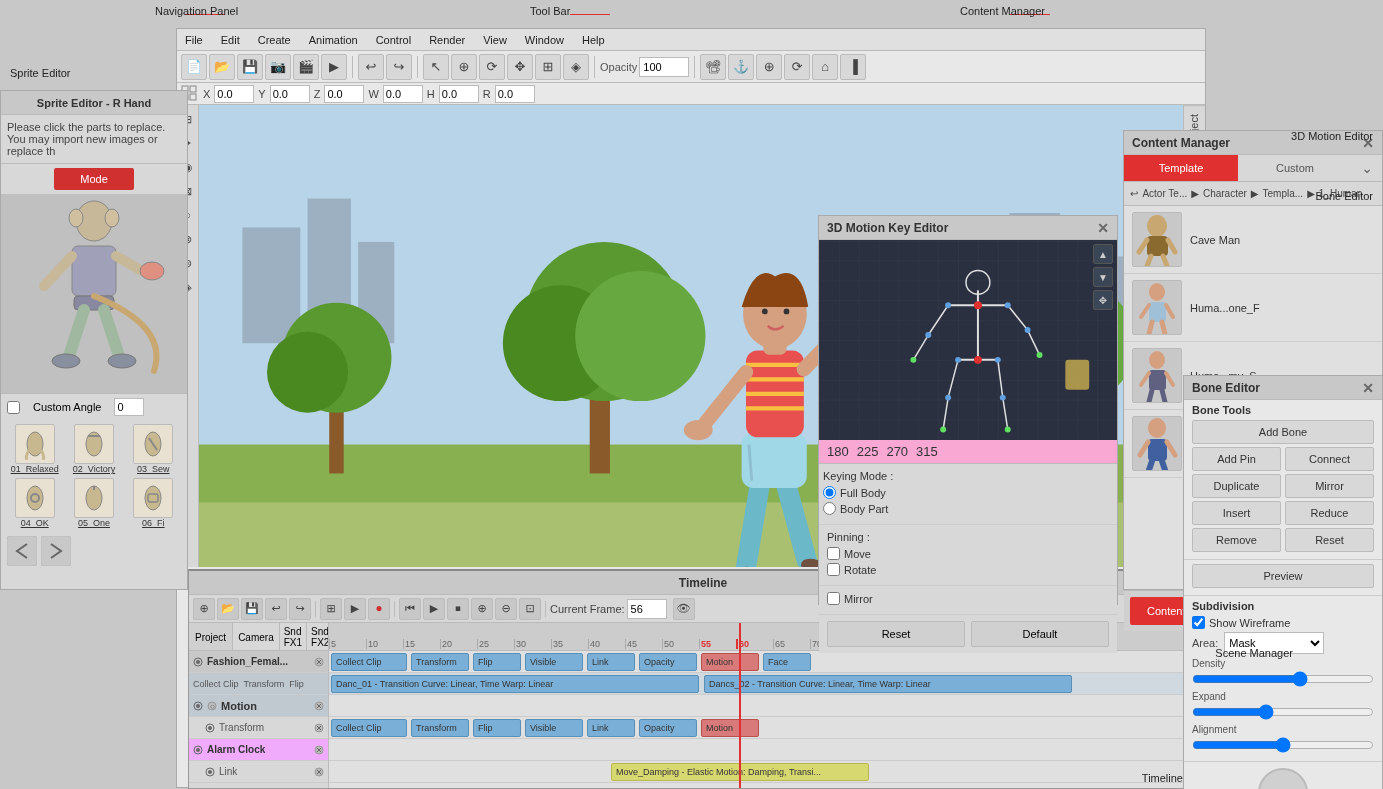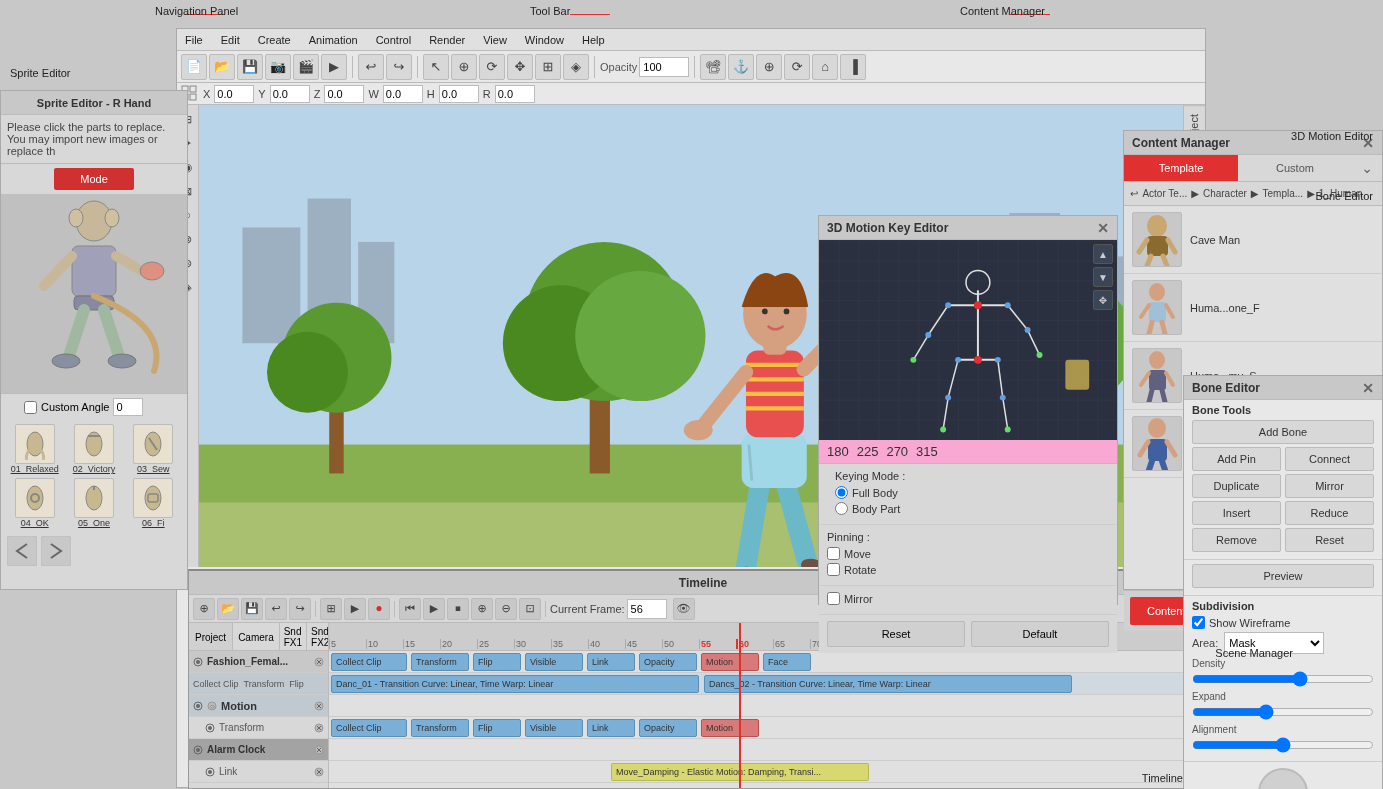--- a/index.html
+++ b/index.html
@@ -307,24 +307,24 @@
       width: 100%;
       height: 200px;
       background: #c0c0c0;
       display: flex;
       align-items: center;
       justify-content: center;
       border-bottom: 1px solid #bbb;
       position: relative;
     }
     .sprite-options {
-      padding: 4px 23px;
-      display: flex;
-      align-items: center;
-      gap: 4px;
+      padding: 4px 6px;
+      display: flex;
+      align-items: center;
+      gap: 13px;
       font-size: 11px;
     }
     .sprite-grid {
       display: grid;
       grid-template-columns: repeat(3, 1fr);
       gap: 4px;
       padding: 4px 6px;
     }
     .sprite-item {
       display: flex;
@@ -969,21 +969,21 @@
     </div>
   </div>
 
   <div style="display:flex; gap:8px; padding:4px 8px; background:#f9a8d4; border-bottom:1px solid #bbb; font-size:13px; color:#333;">
     <span>180</span>
     <span>225</span>
     <span>270</span>
     <span>315</span>
   </div>
 
-  <div style="padding:6px 16px; background:#d8d8d8; border-bottom:1px solid #ccc;">
+  <div style="padding:6px 4px; background:#d8d8d8; border-bottom:1px solid #ccc;">
     <div style="font-size:11px; color:#333; margin-bottom:4px;">Keying Mode :</div>
     <div class="be-radio-row">
       <input type="radio" name="keying" checked="" style="">
       <span>Full Body</span>
     </div>
     <div class="be-radio-row">
       <input type="radio" name="keying" style="">
       <span>Body Part</span>
     </div>
   </div>
@@ -1151,21 +1151,21 @@
             <circle cx="5" cy="5" r="2" fill="#666"></circle>
           </svg>
         <span>Transform</span>
         <svg width="10" height="10" viewBox="0 0 10 10" style="margin-left:auto; cursor:pointer;">
             <circle cx="5" cy="5" r="4" fill="#bbb" stroke="#999" stroke-width="1"></circle>
             <line x1="3" y1="3" x2="7" y2="7" stroke="#666" stroke-width="1"></line>
             <line x1="7" y1="3" x2="3" y2="7" stroke="#666" stroke-width="1"></line>
           </svg>
       </div>
 
-      <div class="track-label-row" style="background:#a3a3a3;">
+      <div class="track-label-row" style="background:#f0abfc;">
         <svg width="10" height="10" viewBox="0 0 10 10">
             <circle cx="5" cy="5" r="4" fill="none" stroke="#666" stroke-width="1"></circle>
             <circle cx="5" cy="5" r="2" fill="#666"></circle>
           </svg>
         <span style="font-size:10px; font-weight:bold;">Alarm Clock</span>
         <svg width="10" height="10" viewBox="0 0 10 10" style="margin-left:auto; cursor:pointer;">
             <circle cx="5" cy="5" r="4" fill="#bbb" stroke="#999" stroke-width="1"></circle>
             <line x1="3" y1="3" x2="7" y2="7" stroke="#666" stroke-width="1"></line>
             <line x1="7" y1="3" x2="3" y2="7" stroke="#666" stroke-width="1"></line>
           </svg>

